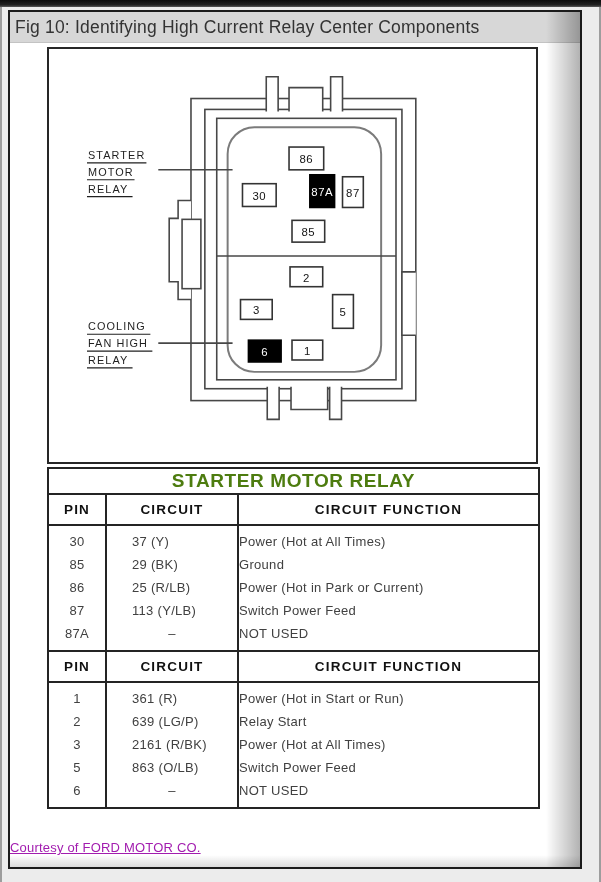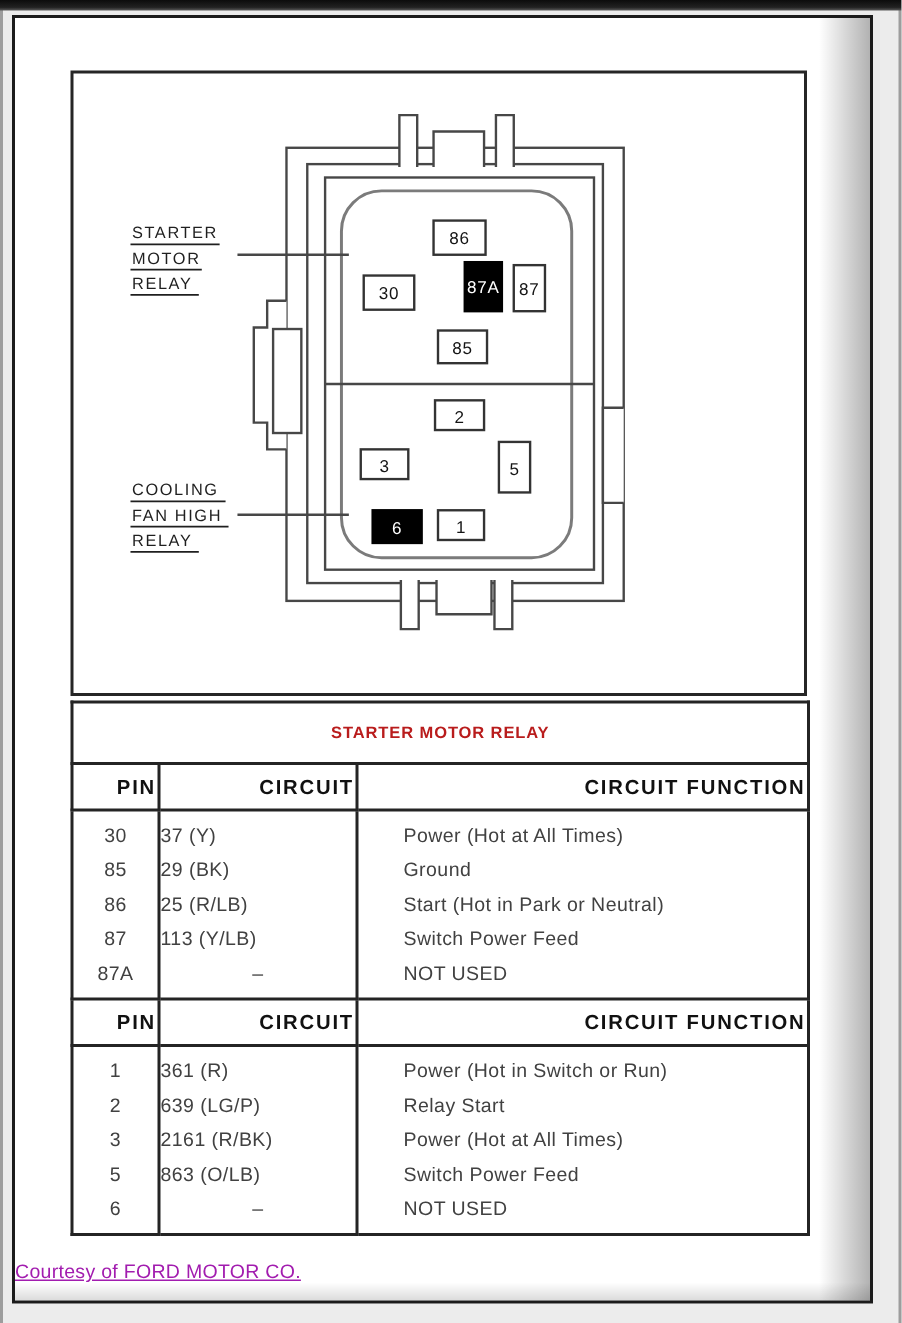--- a/index.html
+++ b/index.html
@@ -30,42 +30,45 @@
   .pinbox.filled{fill:#000;stroke:#000;}
   .pintxt{font-size:11.5px;fill:#141414;text-anchor:middle;letter-spacing:0.5px;}
   .pintxt.inv{fill:#fff;}
   .lbl{font-size:11px;fill:#1f1f1f;letter-spacing:1.1px;}
   .ul{stroke:#1f1f1f;stroke-width:1.2;}
 
   
   .tables{position:absolute;left:37px;top:455px;width:491px;}
   table.relay-table{border-collapse:collapse;table-layout:fixed;width:491px;}
   table.relay-table td{border:2px solid #242424;box-sizing:border-box;}
-  tr.band td{height:41px;text-align:center;font-weight:bold;font-size:11px;color:#b91c1c;
+  tr.band td{height:17px;text-align:center;font-weight:bold;font-size:19px;color:#4d7c0f;
              letter-spacing:0.6px;}
-  tr.head td{height:31px;text-align:right;font-weight:bold;font-size:13.5px;color:#111;
+  tr.head td{height:31px;text-align:center;font-weight:bold;font-size:13.5px;color:#111;
              letter-spacing:1.2px;}
   tr.body td{vertical-align:top;padding:4px 0 5px;}
   .ln{height:23px;line-height:23px;font-size:13px;color:#414141;letter-spacing:0.3px;
       white-space:nowrap;}
   td.cell-pin .ln{text-align:center;}
-  td.cell-circuit .ln{}
-  td.cell-function .ln{padding-left:30px;}
+  td.cell-circuit .ln{padding-left:25px;}
+  td.cell-function .ln{}
   .ln.dash{text-align:center;padding-left:0 !important;}
 
   .footer{position:absolute;left:0;top:828px;width:100%;text-align:left;font-size:13px;
           color:#a21caf;letter-spacing:0.2px;text-decoration:underline;}
 </style>
 </head>
 <body>
 
 <div class="page">
   <div class="topbar"></div>
 
   <div class="panel">
+    <div class="titleband">
+      <span>Fig 10: Identifying High Current Relay Center Components</span>
+    </div>
 
     <div class="diagram-box">
       <svg class="diagram-svg" viewBox="47 47 491 417">
 
         <rect x="190" y="97" width="227" height="305" class="ln1"></rect>
         <rect x="204" y="108" width="199" height="282" class="ln1"></rect>
         <rect x="216" y="117" width="181" height="264" class="ln1"></rect>
 
         <path d="M266,110 L266,75 L278,75 L278,110" class="tab"></path>
         <path d="M289,110 L289,86 L323,86 L323,110" class="tab"></path>
@@ -175,21 +178,21 @@
               <td class="cell-circuit">
                 <div class="ln">37 (Y)</div>
                 <div class="ln">29 (BK)</div>
                 <div class="ln">25 (R/LB)</div>
                 <div class="ln">113 (Y/LB)</div>
                 <div class="ln dash">–</div>
               </td>
               <td class="cell-function">
                 <div class="ln">Power (Hot at All Times)</div>
                 <div class="ln">Ground</div>
-                <div class="ln">Start (Hot in Park or Neutral)</div>
+                <div class="ln">Power (Hot in Park or Current)</div>
                 <div class="ln">Switch Power Feed</div>
                 <div class="ln">NOT USED</div>
               </td>
             </tr>
             <tr class="head">
               <td>PIN</td>
               <td>CIRCUIT</td>
               <td>CIRCUIT FUNCTION</td>
             </tr>
             <tr class="body">
@@ -201,21 +204,21 @@
                 <div class="ln">6</div>
               </td>
               <td class="cell-circuit">
                 <div class="ln">361 (R)</div>
                 <div class="ln">639 (LG/P)</div>
                 <div class="ln">2161 (R/BK)</div>
                 <div class="ln">863 (O/LB)</div>
                 <div class="ln dash">–</div>
               </td>
               <td class="cell-function">
-                <div class="ln">Power (Hot in Switch or Run)</div>
+                <div class="ln">Power (Hot in Start or Run)</div>
                 <div class="ln">Relay Start</div>
                 <div class="ln">Power (Hot at All Times)</div>
                 <div class="ln">Switch Power Feed</div>
                 <div class="ln">NOT USED</div>
               </td>
             </tr>
           </tbody>
       </table>
     </div>
 

